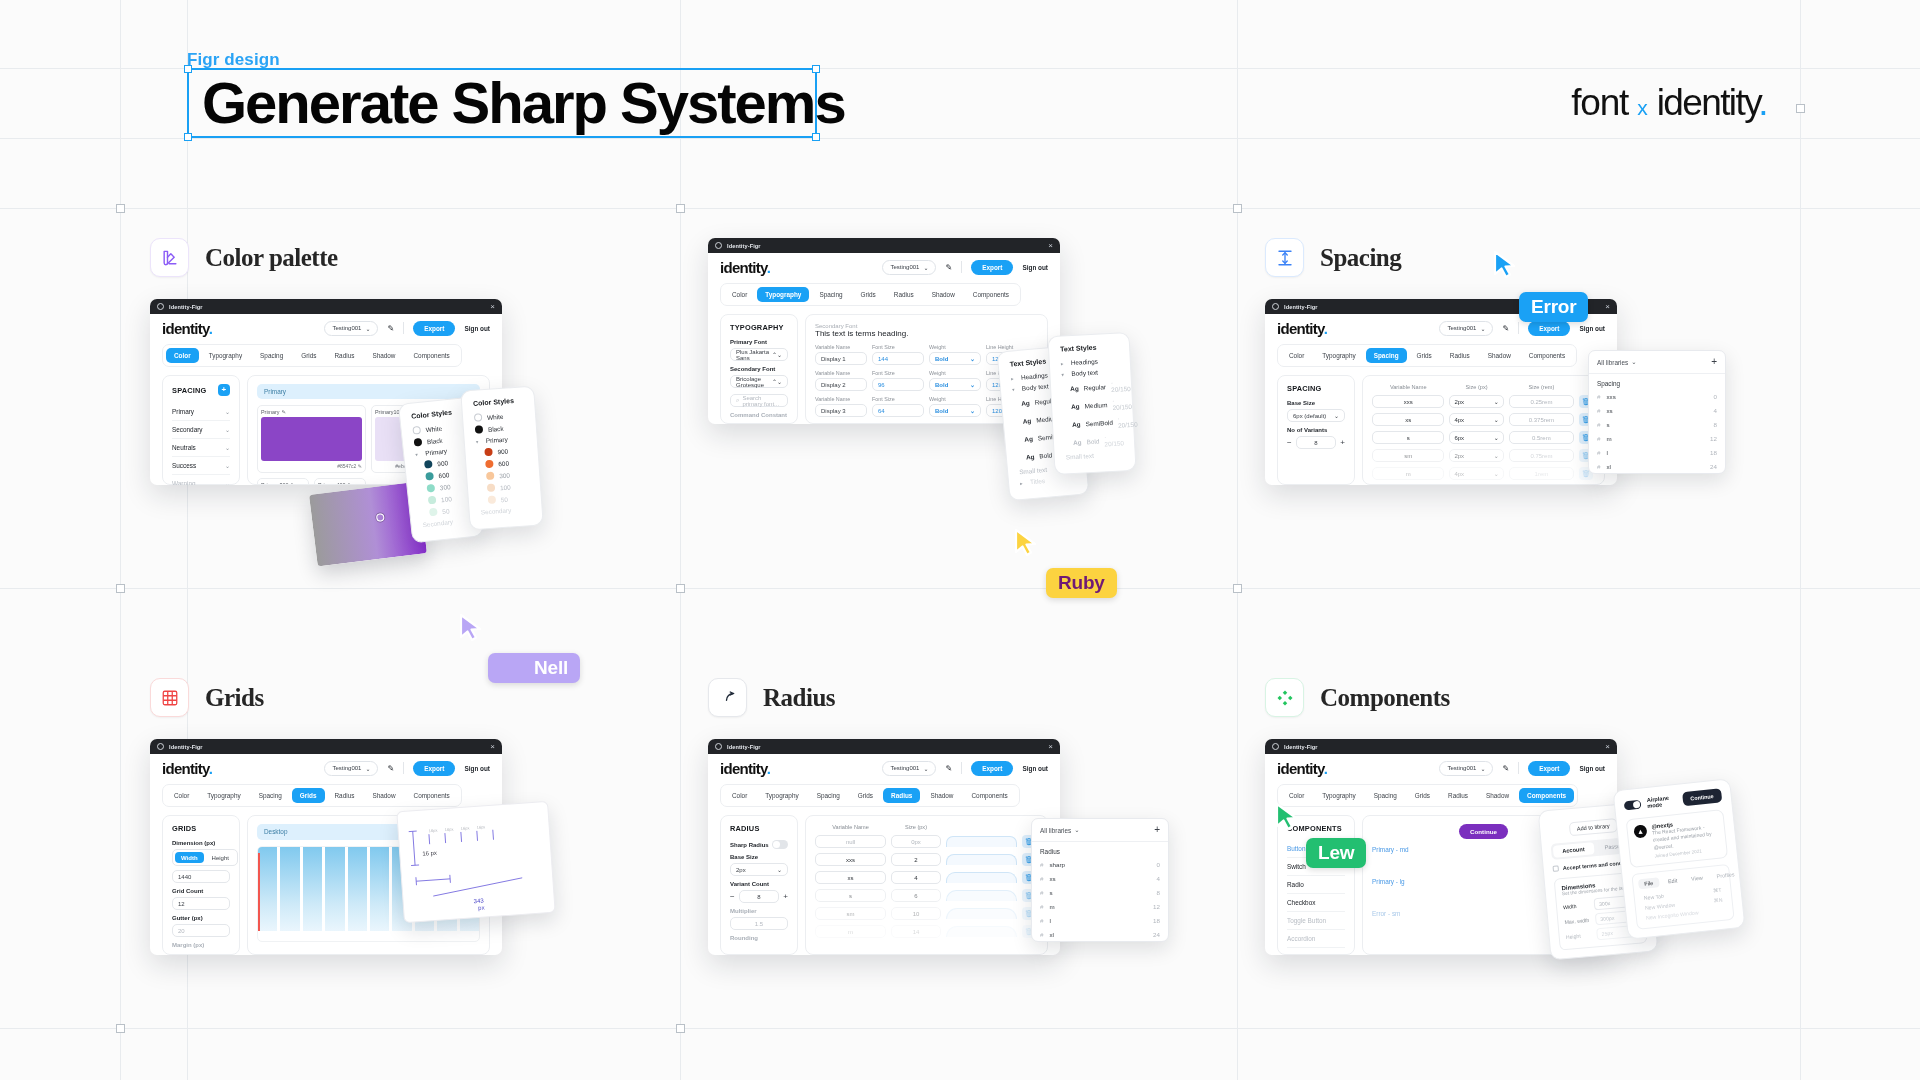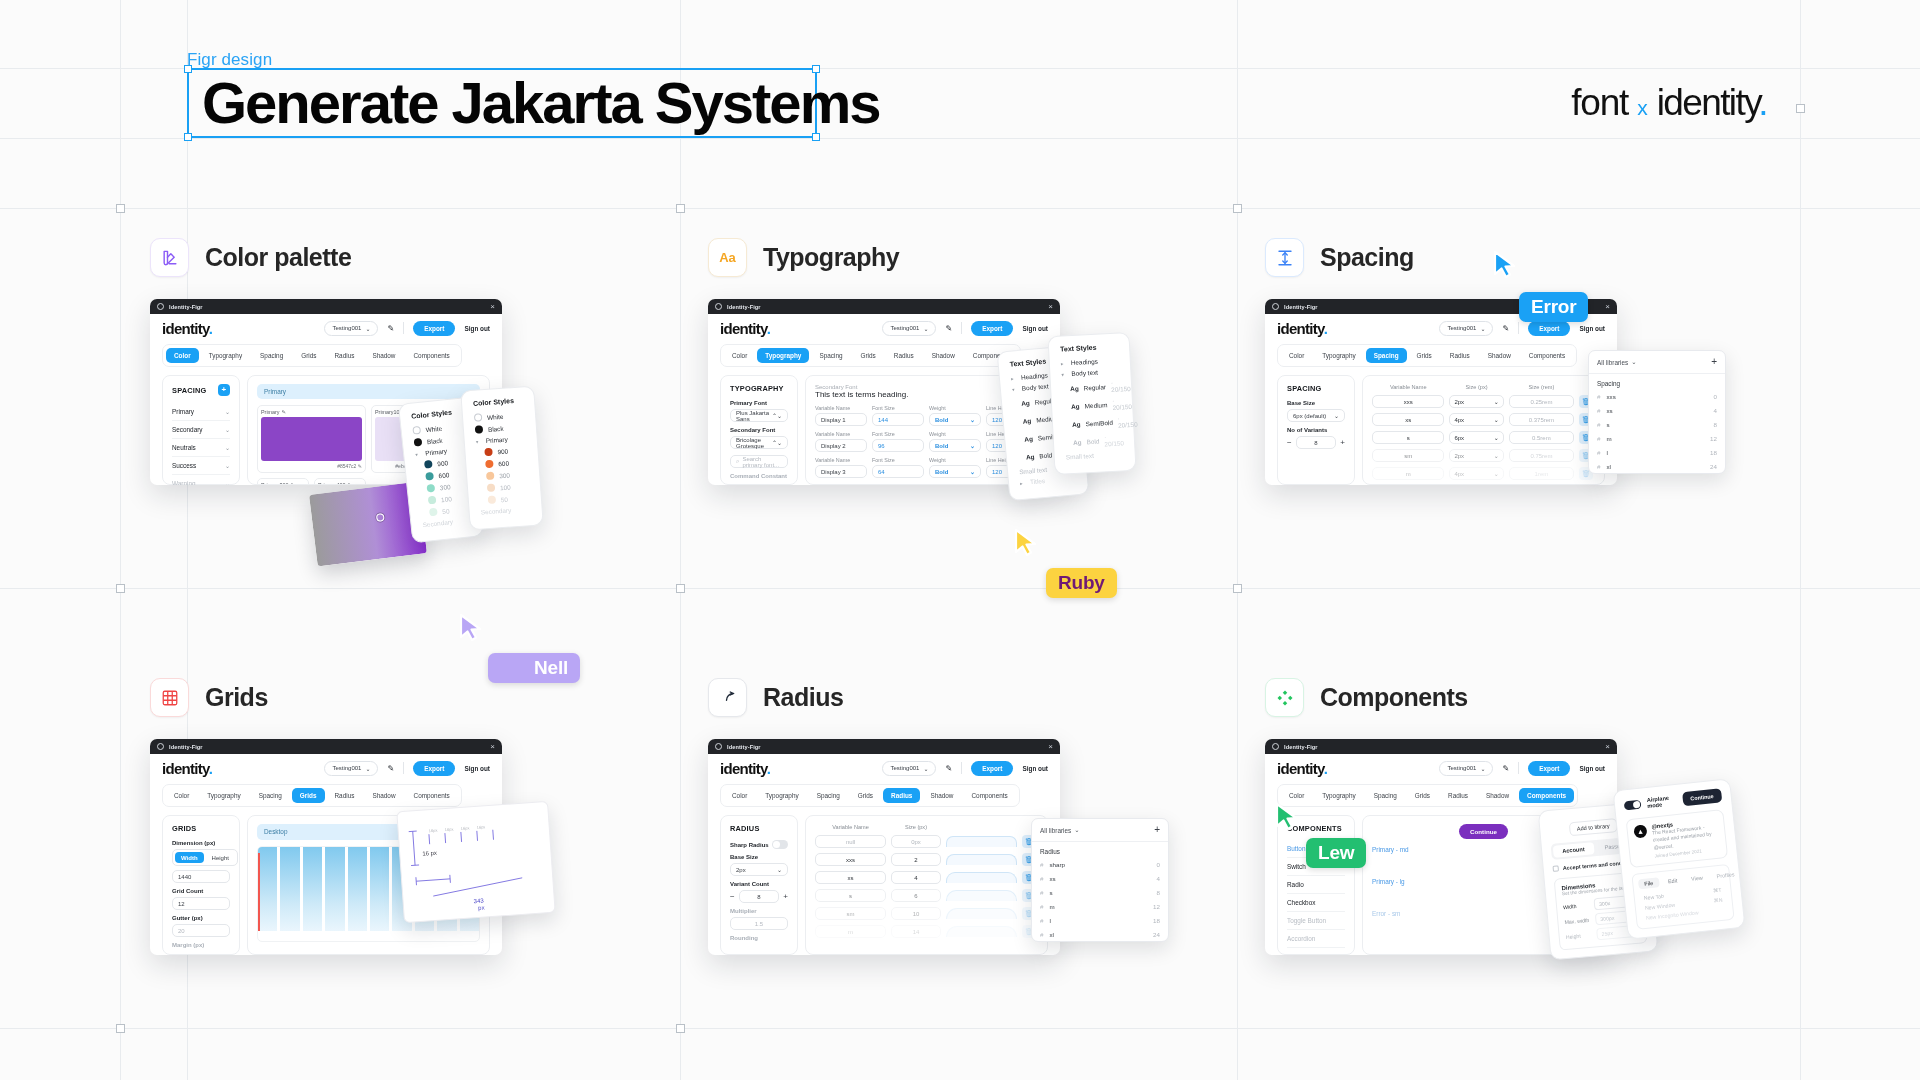--- a/index.html
+++ b/index.html
@@ -15,21 +15,21 @@
   .guide-v, .guide-h { position:absolute; background:#e8ebee; }
   .guide-v { width:1px; top:0; bottom:0; }
   .guide-h { height:1px; left:0; right:0; }
 
   .handle { position:absolute; width:9px; height:9px; background:#fff;
             border:1px solid #b9c0c7; z-index:5; }
 
   
   #header-block { position:absolute; left:187px; top:50px; width:630px; }
   .eyebrow { font-size:17px; color:#2aa3f5; letter-spacing:0.1px;
-             margin-bottom:6px; font-weight:400; }
+             margin-bottom:6px; font-weight:700; }
   .sel-box { position:absolute; left:187px; top:68px; width:630px; height:70px;
              border:2px solid #19a0f4; }
   .sel-box .sh { position:absolute; width:8px; height:8px; background:#fff;
                  border:1.6px solid #19a0f4; }
   .sel-box .sh.tl { left:-5px; top:-5px; }
   .sel-box .sh.tr { right:-5px; top:-5px; }
   .sel-box .sh.bl { left:-5px; bottom:-5px; }
   .sel-box .sh.br { right:-5px; bottom:-5px; }
   #main-title { position:absolute; left:202px; top:72px; font-size:58px;
                 font-weight:700; letter-spacing:-2.0px; line-height:62px;
@@ -43,21 +43,21 @@
   #brand .ident { font-size:37px; font-weight:500; letter-spacing:-1.6px; color:#111; }
   #brand .dot { color:#19a0f4; }
 
   
   .section { position:absolute; }
   .sec-head { display:flex; align-items:center; gap:16px; margin-bottom:22px; }
   .sec-icon { width:39px; height:39px; border-radius:10px; display:flex;
               align-items:center; justify-content:center; flex:0 0 auto;
               border:1px solid #eceaf3; background:#fff;
               box-shadow:0 1px 2px rgba(0,0,0,.05); }
-  .sec-title { font-size:25px; font-weight:600; letter-spacing:-0.5px; color:#262626; }
+  .sec-title { font-size:25px; font-weight:600; letter-spacing:-0.5px; color:#262626;font-family:Liberation Serif, serif; }
 
   
   .win { position:relative; border-radius:7px; overflow:hidden;
          background:#fff; box-shadow:0 10px 28px rgba(20,25,40,.14);
          font-size:7px; }
   .win-bar { height:15px; background:#222428; display:flex; align-items:center;
              padding:0 7px; gap:5px; }
   .win-bar .wb-logo { width:7px; height:7px; border-radius:50%;
                       border:1.2px solid #cfd3d8; }
   .win-bar .wb-title { color:#e6e9ee; font-size:5.6px; font-weight:700;
@@ -221,21 +221,21 @@
 
 <div id="header-block">
   <div class="eyebrow">Figr design</div>
 </div>
 <div class="sel-box">
   <span class="sh tl"></span>
   <span class="sh tr"></span>
   <span class="sh bl"></span>
   <span class="sh br"></span>
 </div>
-<div id="main-title">Generate Jakarta Systems</div>
+<div id="main-title">Generate Sharp Systems</div>
 
 <div id="brand">
   <span class="figr">font</span>
   <span class="x">x</span>
   <span class="ident"><span>identity</span><span class="dot">.</span></span>
 </div>
 
 <div class="section" style="left:150px;top:238px;width:500px;">
   <div class="sec-head">
     <div class="sec-icon" style="border-color:#ece4fb;">
@@ -431,24 +431,20 @@
         <span class="dotc" style="background:#faeadb;"></span>
         <span>50</span>
       </div>
     <div class="fc-row" style="color:#d2d6db;">
         <span>Secondary</span>
       </div>
   </div>
 </div>
 
 <div class="section" style="left:708px;top:238px;width:500px;">
-  <div class="sec-head">
-    <div class="sec-icon" style="border-color:#f6ead4;color:#f5a623;font-size:13px;font-weight:600;">Aa</div>
-    <div class="sec-title">Typography</div>
-  </div>
 
   <div class="win" style="width:352px;">
     <div class="win-bar">
       <span class="wb-logo"></span>
       <span class="wb-title">Identity-Figr</span>
       <span class="wb-x">×</span>
     </div>
     <div class="win-top">
       <span class="wt-brand"><span>identity</span><i>.</i></span>
       <div class="wt-right">

